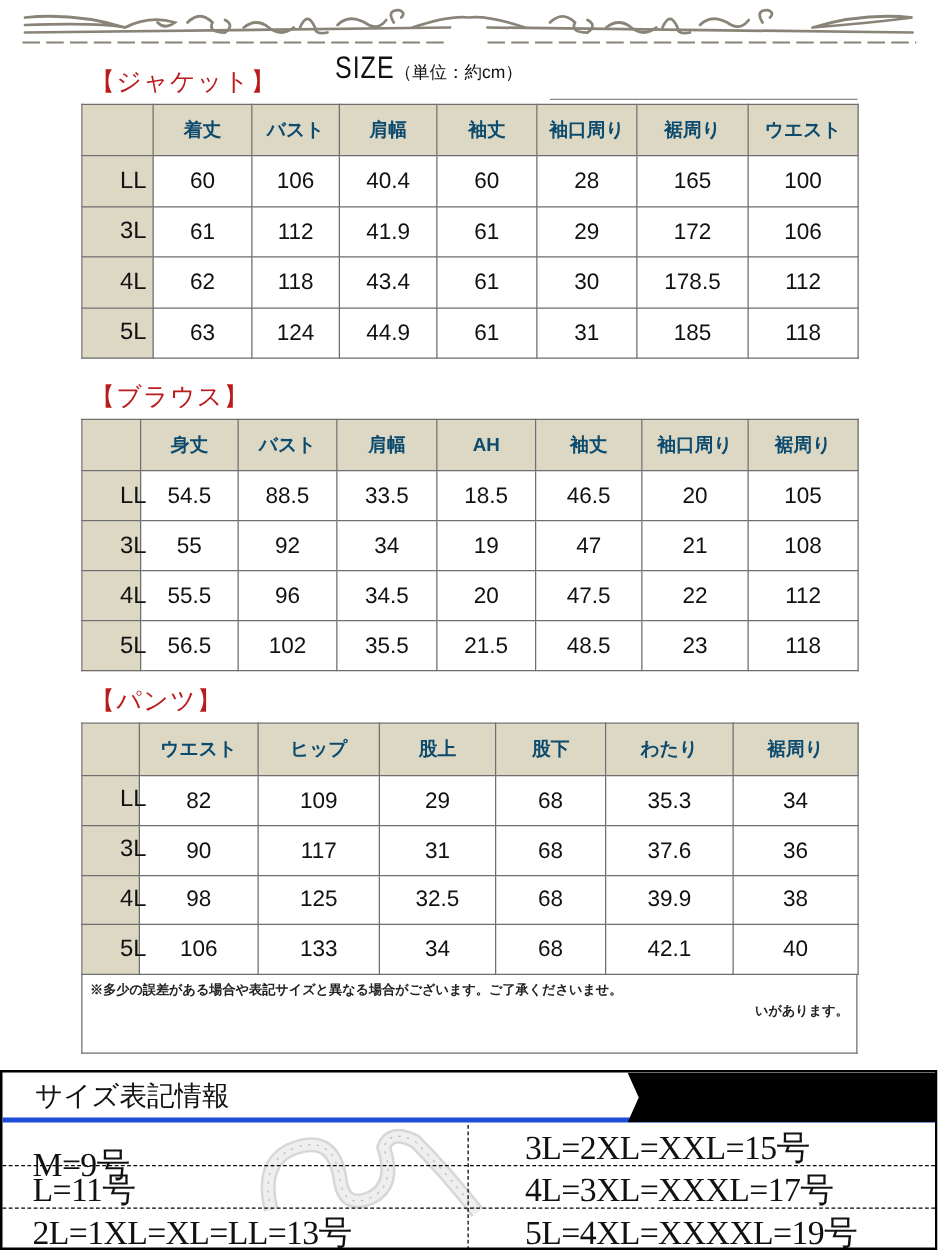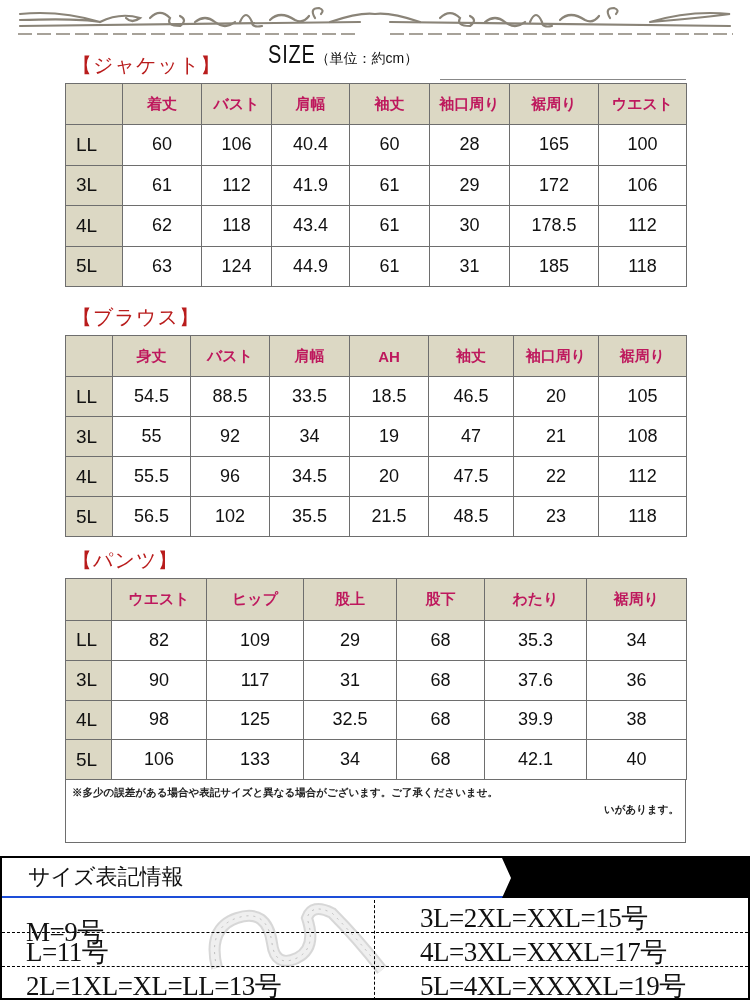--- a/index.html
+++ b/index.html
@@ -8,28 +8,28 @@
   .abs { position: absolute; }
   .ornament { left: 0; top: 0; width: 750px; height: 42px; }
   .section-label { font-size: 20px; font-weight: normal; color: #b91c1c; letter-spacing: 1px; }
   .size-title { left: 268px; top: 40px; font-family: "Liberation Sans Narrow", "Liberation Sans", sans-serif; }
   .size-title .big { font-size: 25px; letter-spacing: 1px; transform: scaleX(0.8); display: inline-block; transform-origin: left; }
   .size-title .unit { font-size: 14px; margin-left: -12px; }
   .title-rule { left: 440px; top: 79px; width: 246px; height: 1px; background: #888; }
   table.sz { position: absolute; border-collapse: collapse; table-layout: fixed; }
   table.sz td, table.sz th { border: 1px solid #6e6e6e; text-align: center; vertical-align: middle;
        font-family: "Liberation Sans", "DejaVu Sans", sans-serif; font-weight: normal; }
-  table.sz th { background: #dcd8c4; font-size: 15px; font-weight: bold; color: #be185d; margin-top: 32px; }
+  table.sz th { background: #dcd8c4; font-size: 15px; font-weight: bold; color: #0c4a6e; margin-top: 32px; }
   table.sz td { font-size: 18px; color: #111; background: #fff; }
-  table.sz td.rowhead { background: #dcd8c4; font-size: 19px; text-align: left; padding-left: 10px; }
+  table.sz td.rowhead { background: #dcd8c4; font-size: 19px; text-align: left; padding-left: 30px; }
   .notes { left: 65px; top: 780px; width: 621px; height: 63px; border: 1px solid #6e6e6e; border-top: none;
            font-size: 10.5px; font-weight: bold; color: #222; padding: 4px 6px; line-height: 20px; font-family: Liberation Mono, monospace; }
   .notes .indent { padding-left: 12px; }
   .info { left: 0; top: 856px; width: 750px; height: 144px; border: 2px solid #000; background: #fff; }
-  .info-head { position: absolute; left: 0; top: 0; width: 746px; height: 40px; border-bottom: 2px solid #1d4ed8; }
+  .info-head { position: absolute; left: 0; top: 0; width: 746px; height: 40px; border-bottom: 4px solid #1d4ed8; }
   .info-black { position: absolute; right: 0; top: 0; width: 246px; height: 40px; background: #000;
                 clip-path: polygon(0 0, 100% 0, 100% 100%, 0 100%, 9px 50%); }
   .info-title { position: absolute; left: 26px; top: 4px; font-family: "DejaVu Serif", "Liberation Serif", serif;
                 font-size: 22px; color: #111; }
   .info-cell { position: absolute; font-family: "Liberation Serif", "DejaVu Serif", serif; font-size: 27px; color: #111;
                letter-spacing: -0.5px; }
   .vdiv { position: absolute; left: 372px; top: 42px; height: 100px; border-left: 1px dashed #000; }
   .hdiv { position: absolute; left: 0; width: 746px; border-top: 1px dashed #000; }
   .tape { position: absolute; left: 195px; top: 40px; width: 190px; height: 80px; opacity: 0.55; }
 </style>

